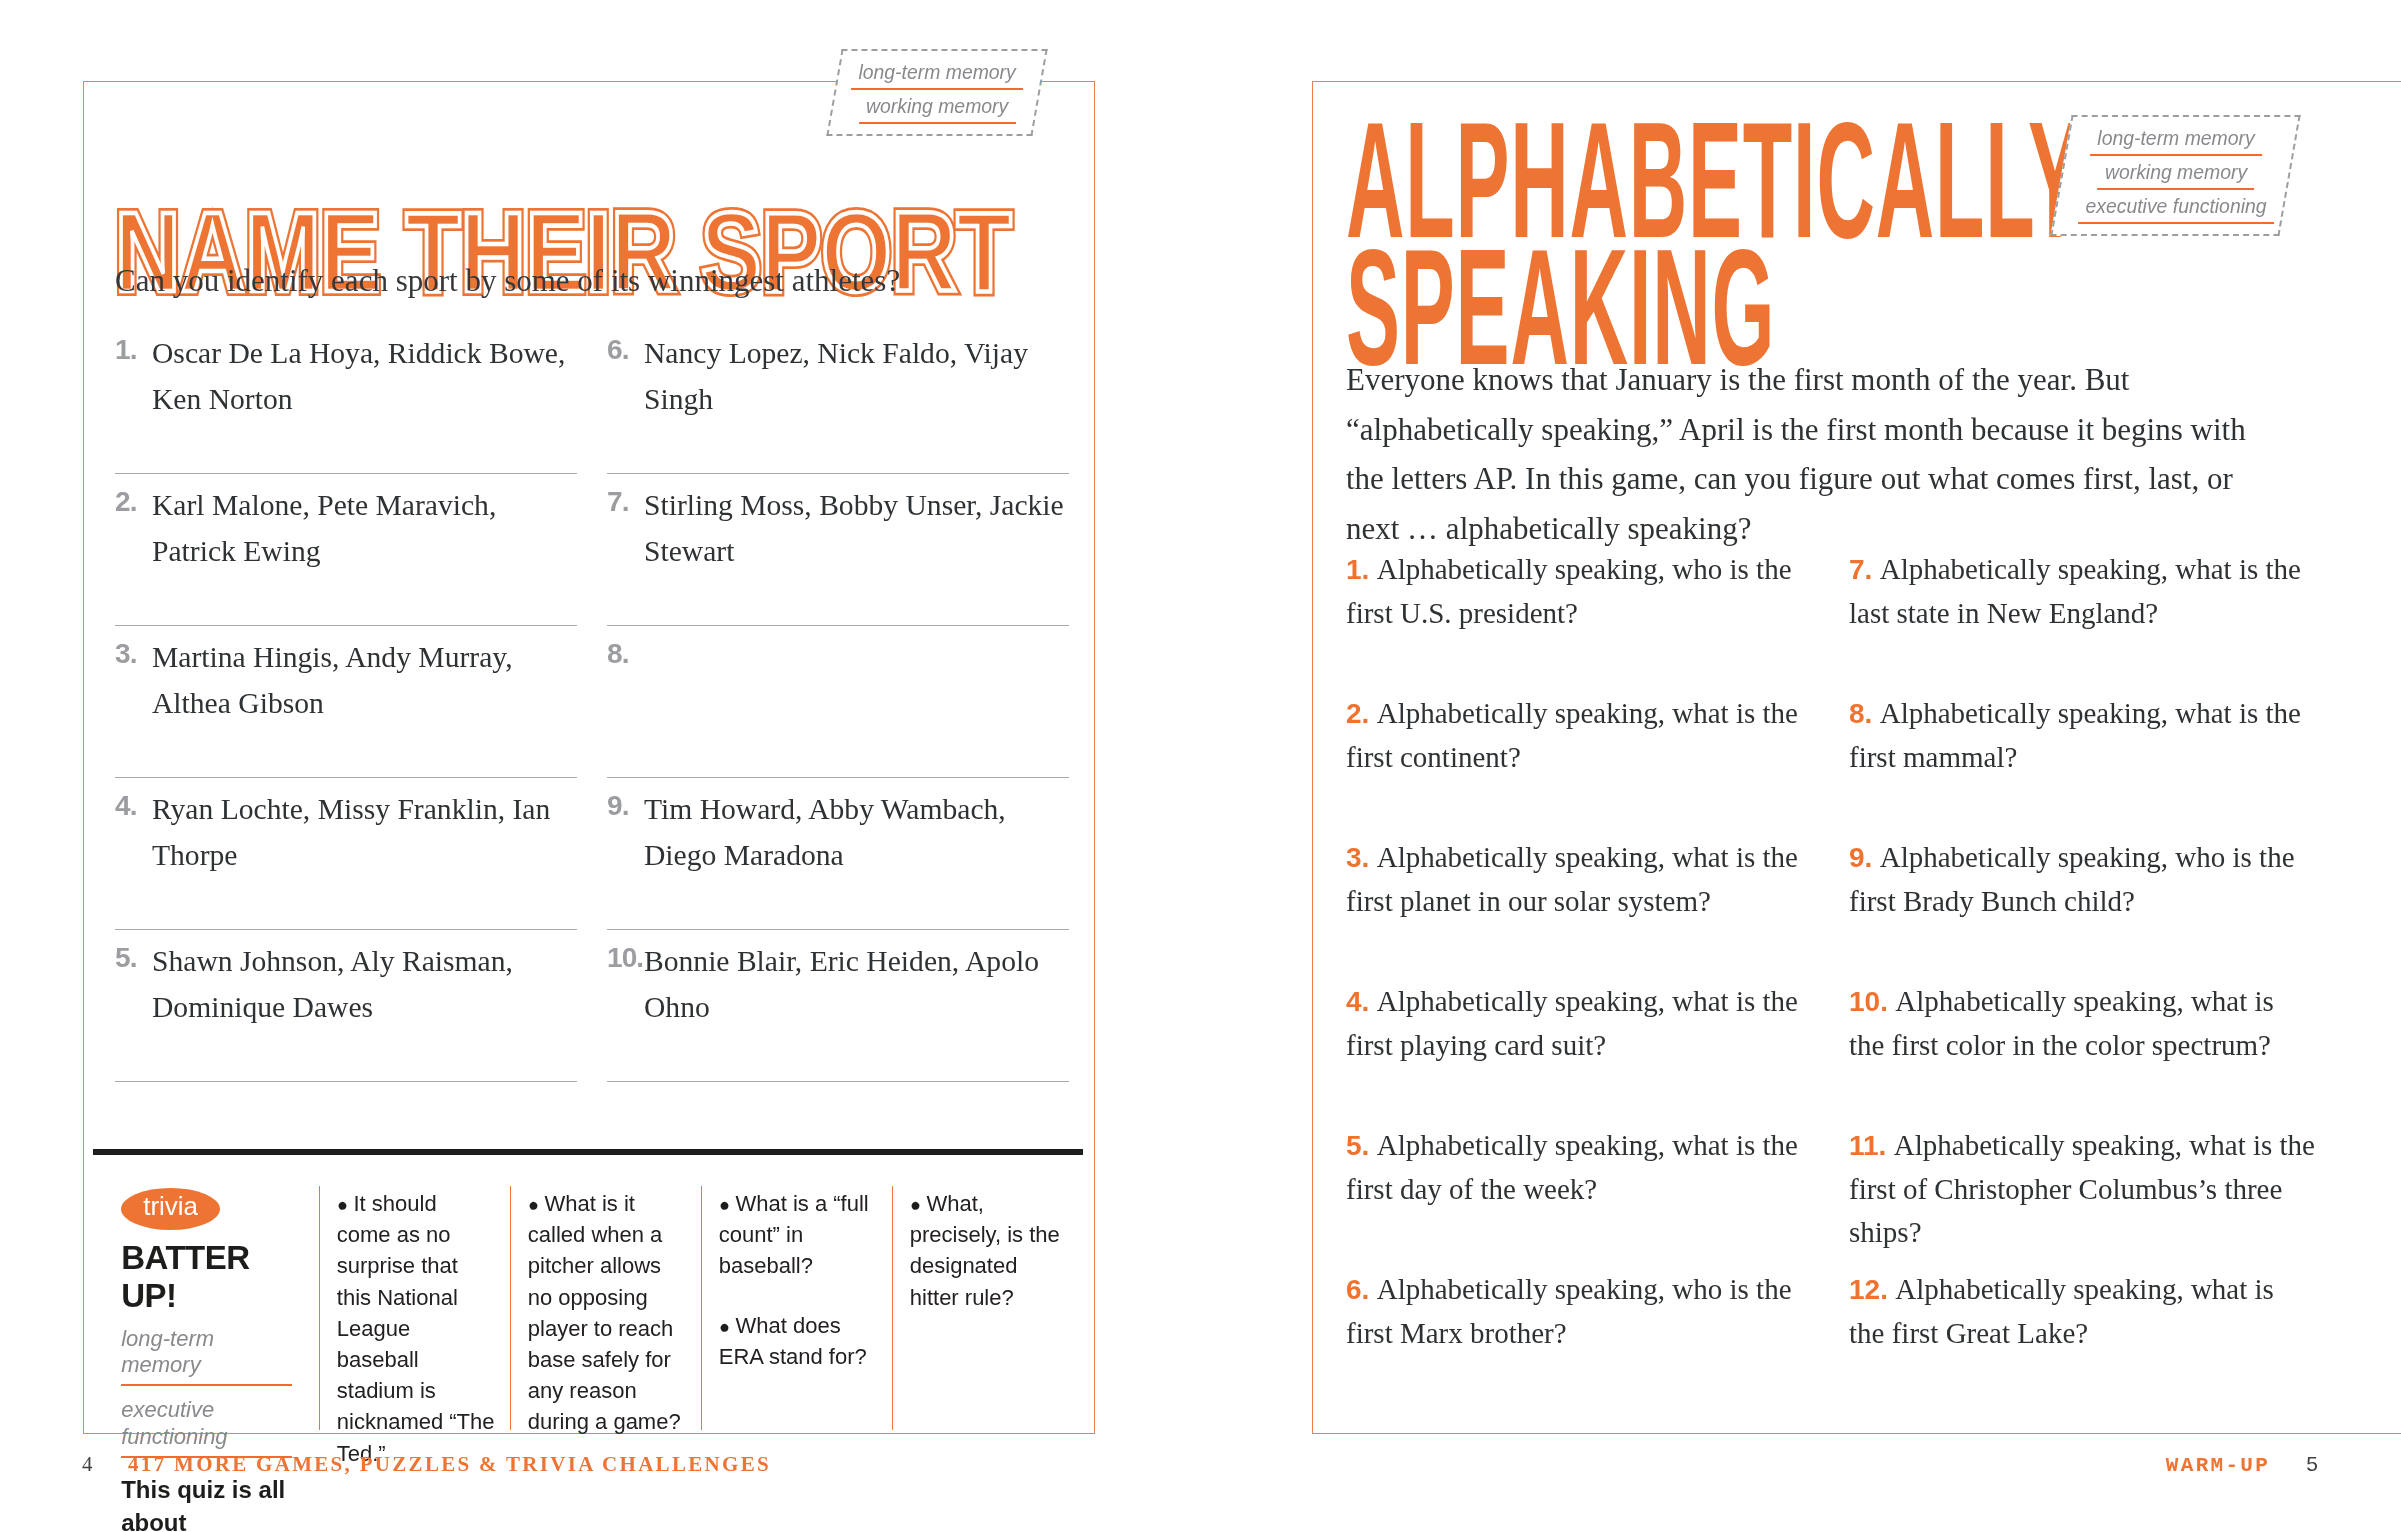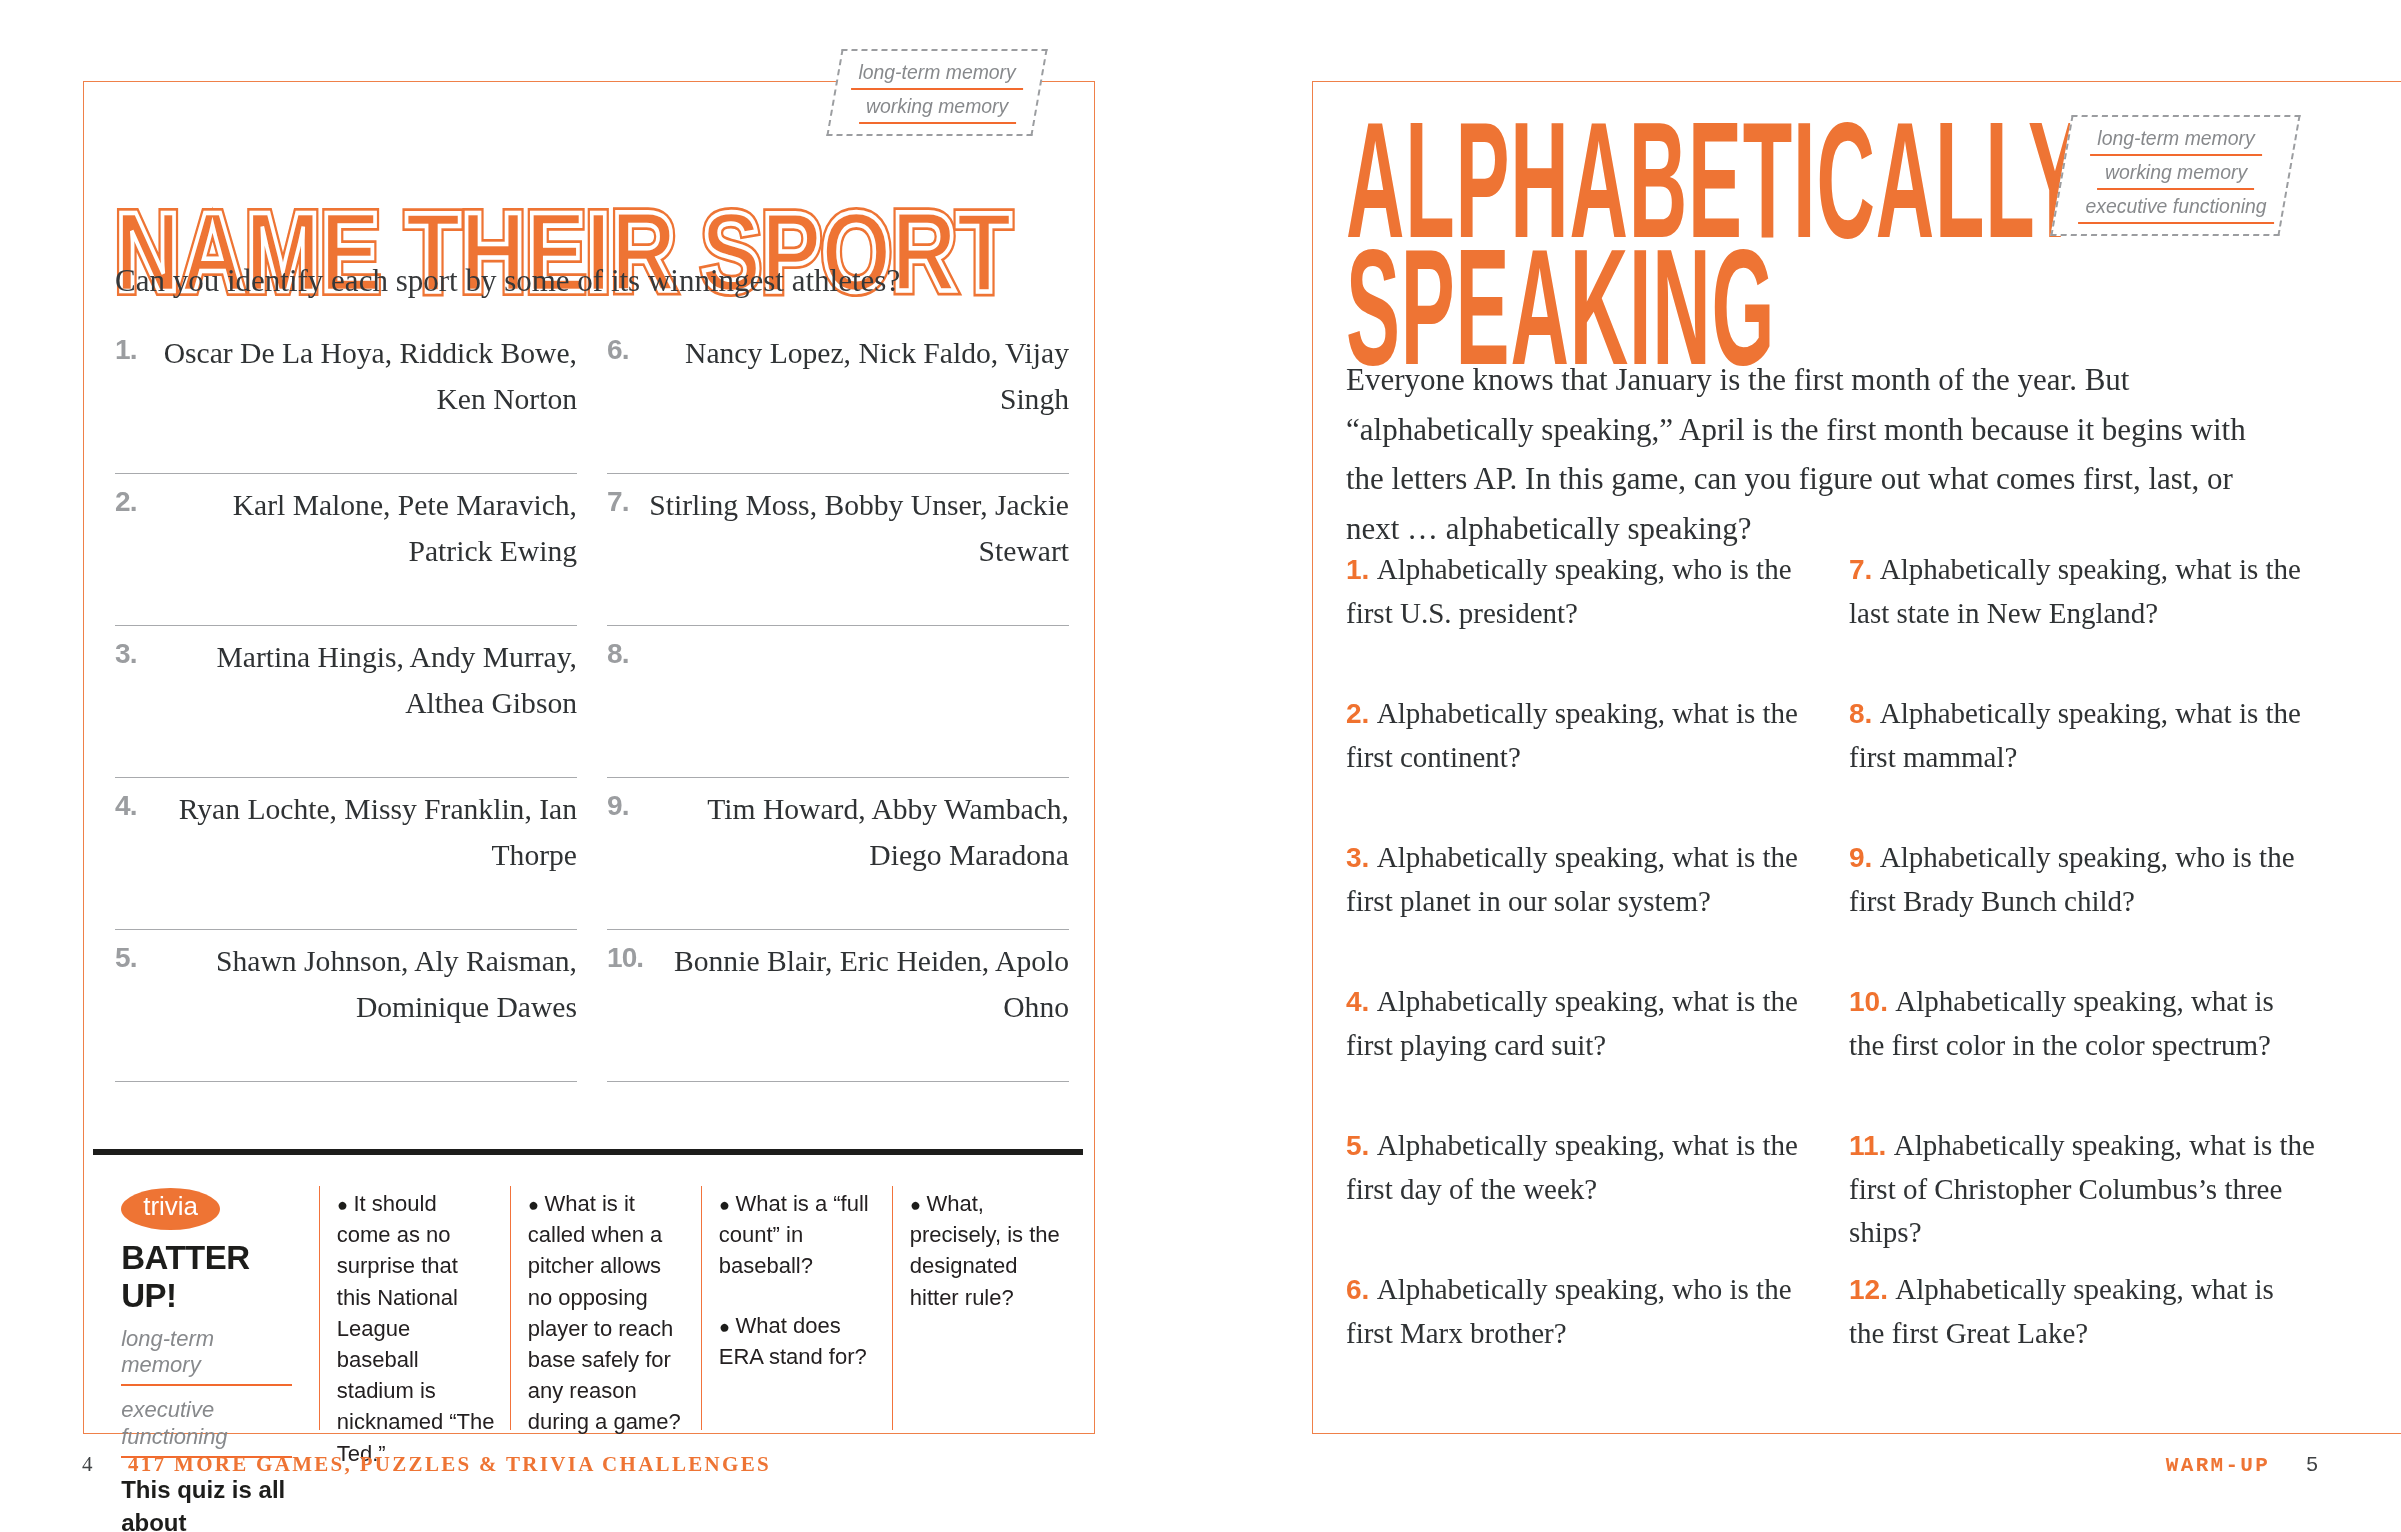--- a/index.html
+++ b/index.html
@@ -49,21 +49,21 @@
     display:grid;grid-template-columns:466px 466px;grid-template-rows:repeat(5,152px);
     grid-auto-flow:column;column-gap:26px;
   }
   .cell{position:relative;display:flex;align-items:flex-start;}
   .gnum{
     flex:0 0 37px;font-weight:700;font-size:28px;color:#9B9DA0;
     padding-top:2.8px;letter-spacing:-0.9px;
   }
   .itext{
     margin:0;width:425px;font-family:"Liberation Serif", serif;
-    font-size:29.6px;line-height:1.55;color:#2F3234;text-align:right;
+    font-size:29.6px;line-height:1.55;color:#2F3234;
   }
   .aline{position:absolute;left:0;right:3.7px;bottom:9.2px;border-top:1.8px solid #A8AAAD;}
 
   .divider{position:absolute;left:9.2px;top:1067px;width:990px;height:5.5px;background:#1D1D1B;}
 
   .trivia{
     position:absolute;left:9.2px;top:1104px;width:990px;height:244px;
     display:flex;align-items:stretch;
   }
   .t-label{flex:0 0 226px;box-sizing:border-box;padding:1.8px 24px 0 28px;}

